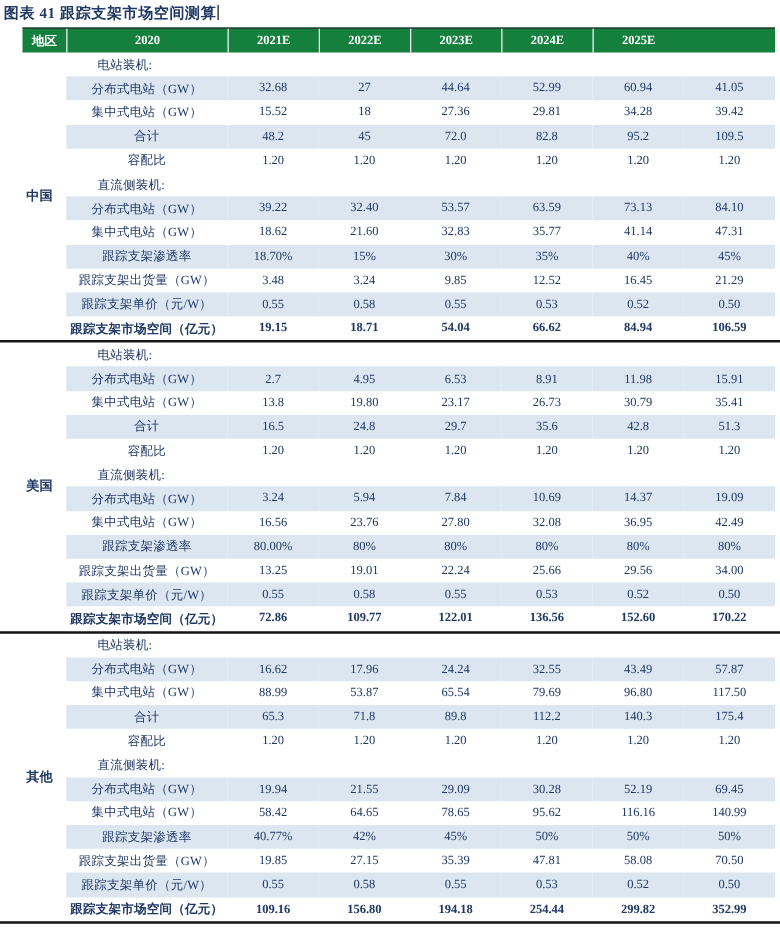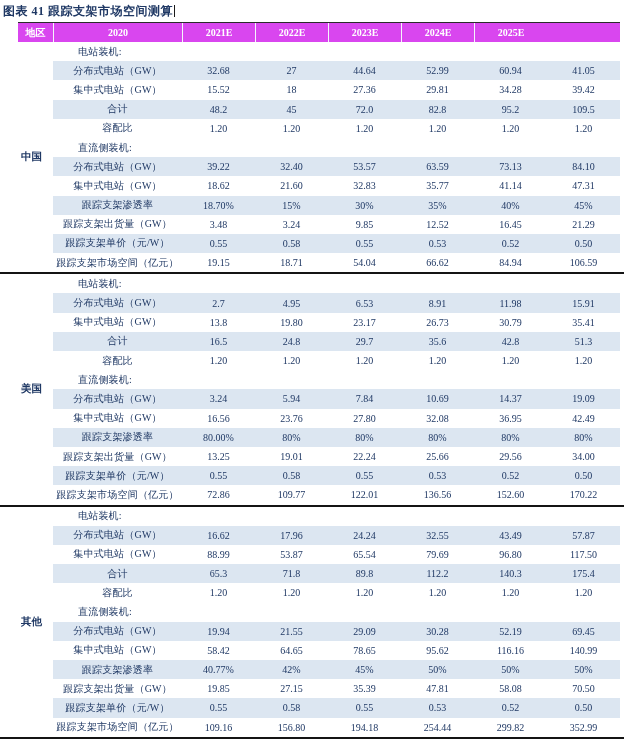--- a/index.html
+++ b/index.html
@@ -14,21 +14,21 @@
   .title-row { position:absolute; left:3px; top:1px; height:16px; white-space:nowrap; }
   .fig-caption { font-size:12px; font-weight:bold; color:#1F3864; letter-spacing:.5px; }
   .text-cursor { display:inline-block; width:1px; height:12px; background:#1a1a1a; margin-left:1px; vertical-align:-2px; }
 
   
   .tablewrap { position:absolute; left:0; top:22px; width:624px; }
 
   .thead {
     margin-left:18px; width:602px; height:20px;
     display:grid; grid-template-columns:35px 129px repeat(6,73px);
-    background:#d946ef; border-top:1px solid #2b2b2b; box-sizing:border-box;
+    background:#15803d; border-top:1px solid #2b2b2b; box-sizing:border-box;
   }
   .th {
     color:#ffffff; font-weight:bold; font-size:10px;
     display:flex; align-items:center; justify-content:center;
     border-left:1px solid #f4f6fa; box-sizing:border-box;
   }
   .th:first-child { border-left:none; }
 
   .region {
     padding-left:18px; padding-right:4px; box-sizing:border-box; width:624px;
@@ -41,21 +41,21 @@
     display:flex; align-items:center; justify-content:center;
     font-weight:bold; font-size:10.5px; color:#1F3864; padding-right:8px;
   }
   .cell {
     display:flex; align-items:center; justify-content:center;
     font-size:10px; color:#1F3864; overflow:hidden; white-space:nowrap;
   }
   .cell.label { letter-spacing:.2px; }
   .cell.category { justify-content:flex-start; padding-left:25px; }
   .stripe { background:#DCE6F1; }
-  .boldcell { font-weight:normal; }
+  .boldcell { font-weight:bold; }
 </style>
 </head>
 <body>
 
 <div class="page">
   <div class="title-row">
     <span class="fig-caption">图表 41  跟踪支架市场空间测算</span><span class="text-cursor"></span>
   </div>
 
   <div class="tablewrap">

